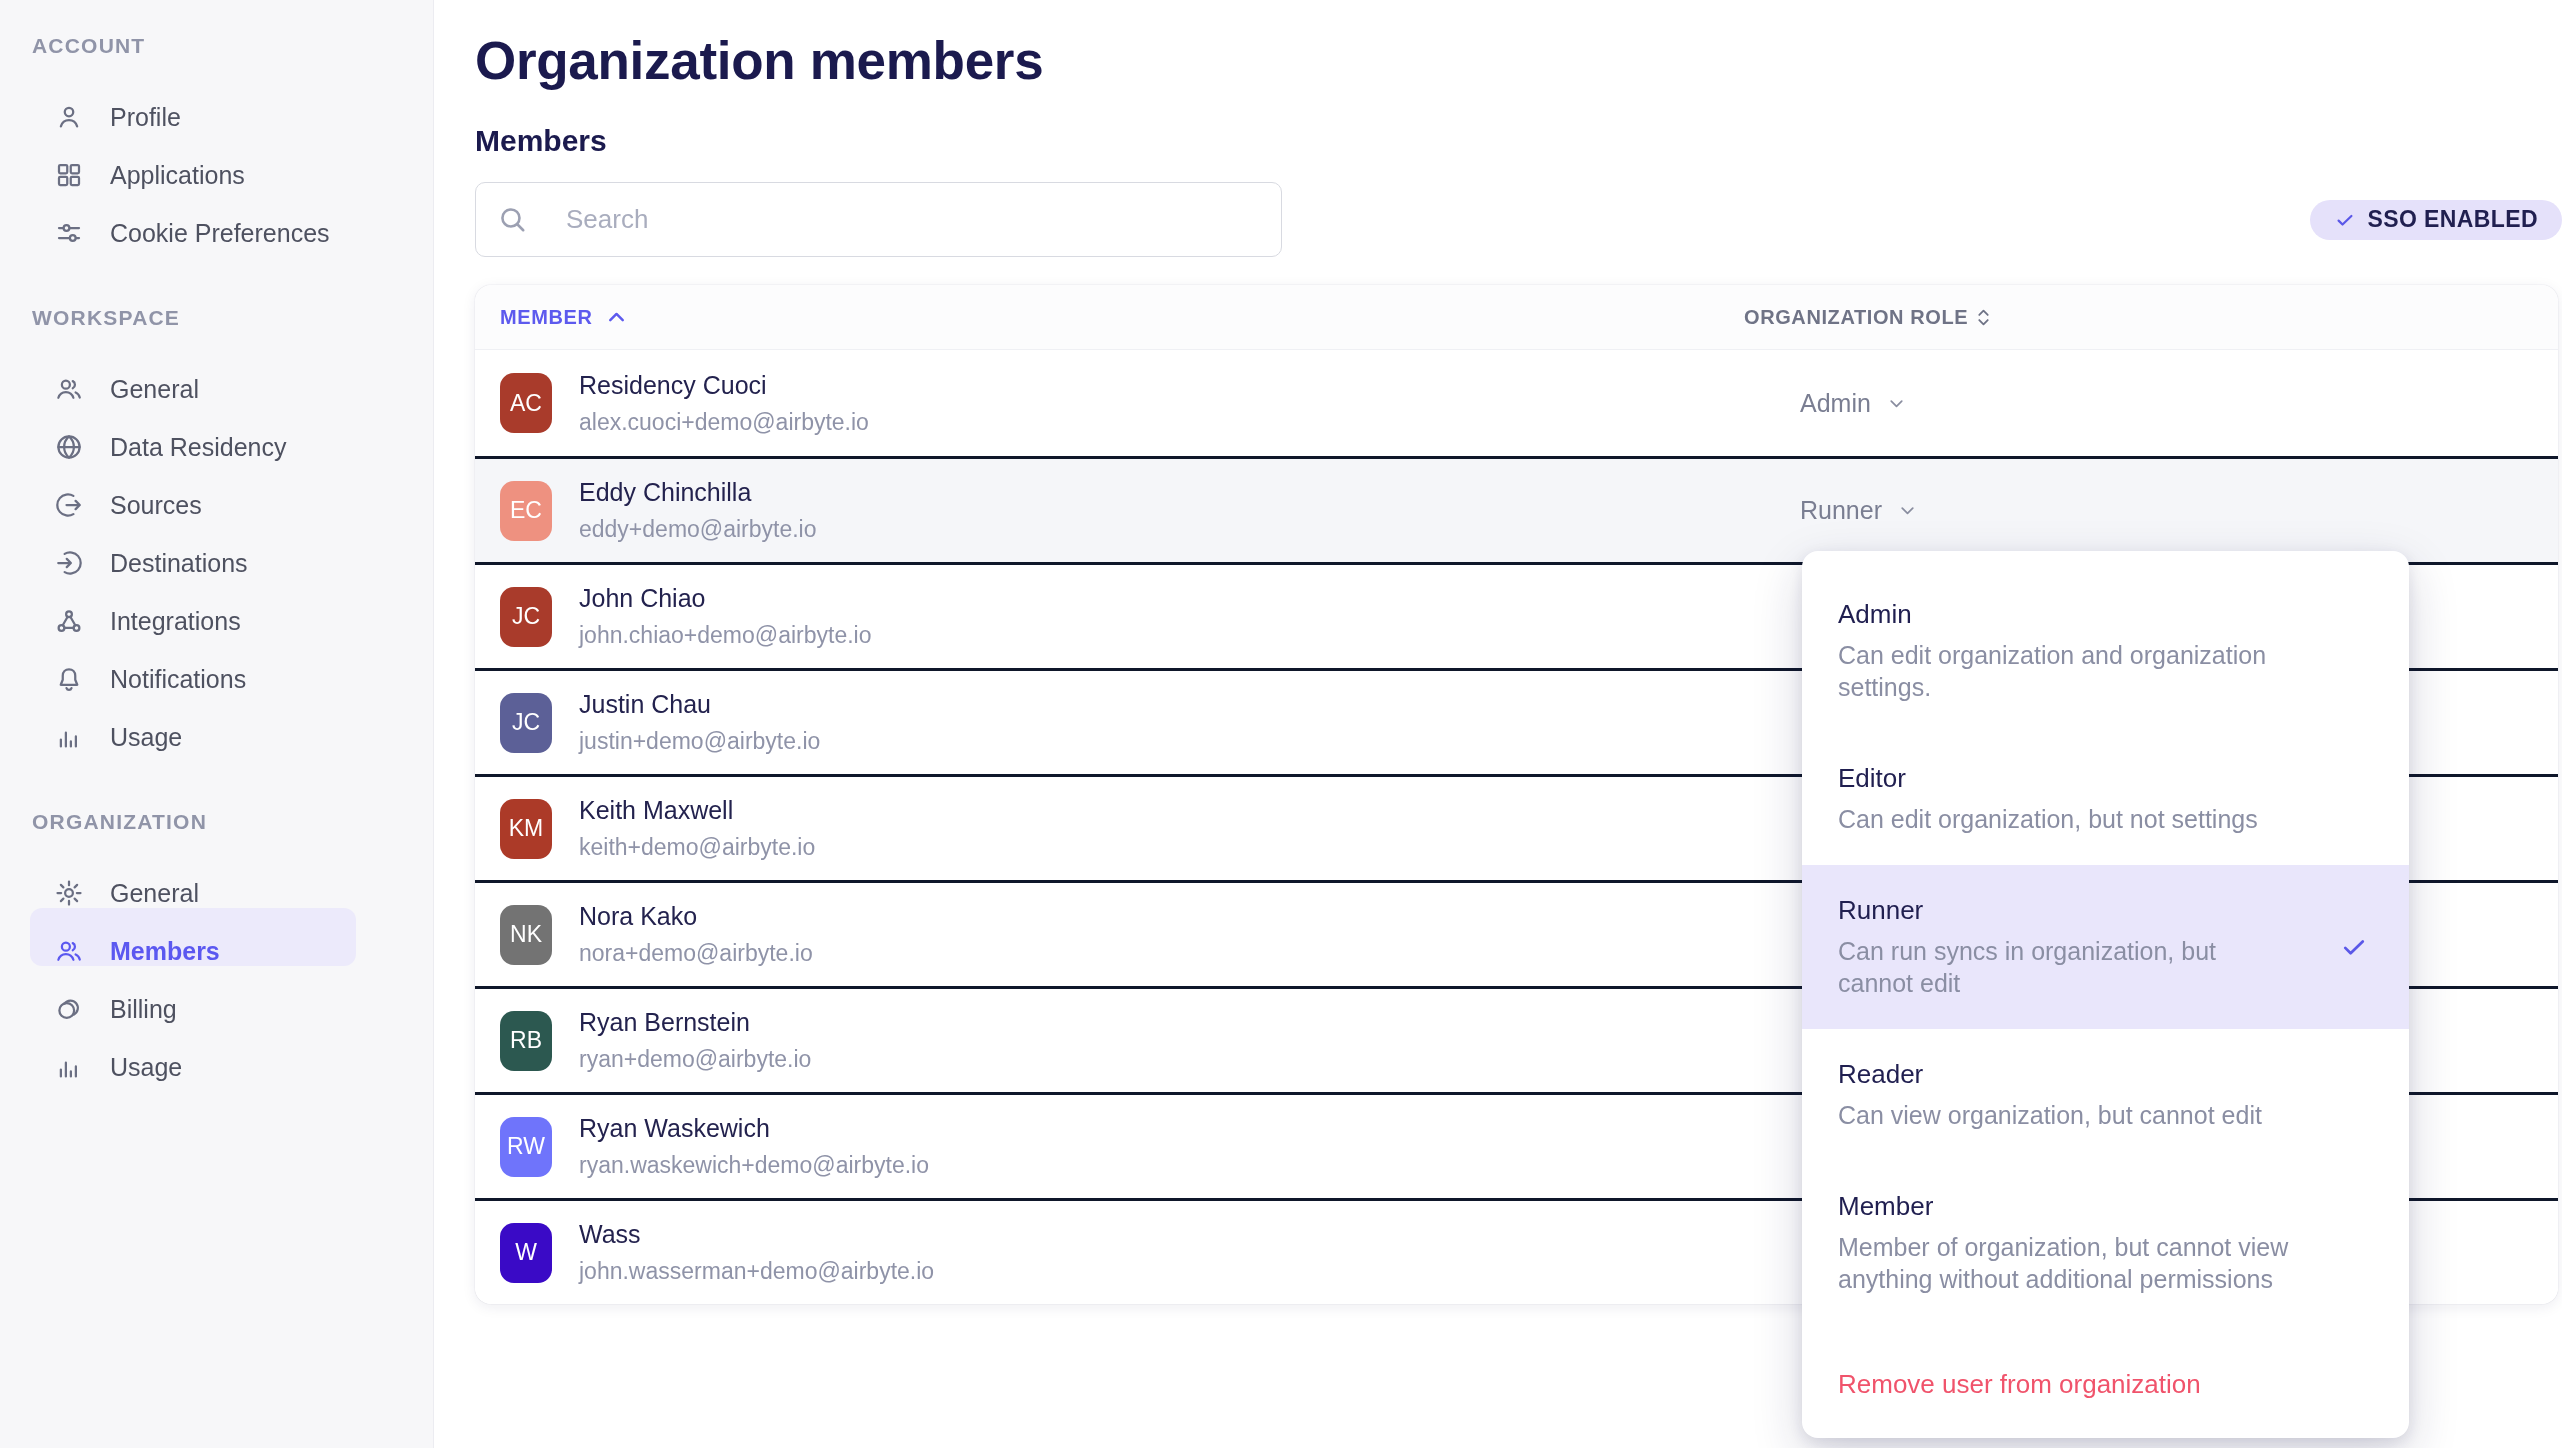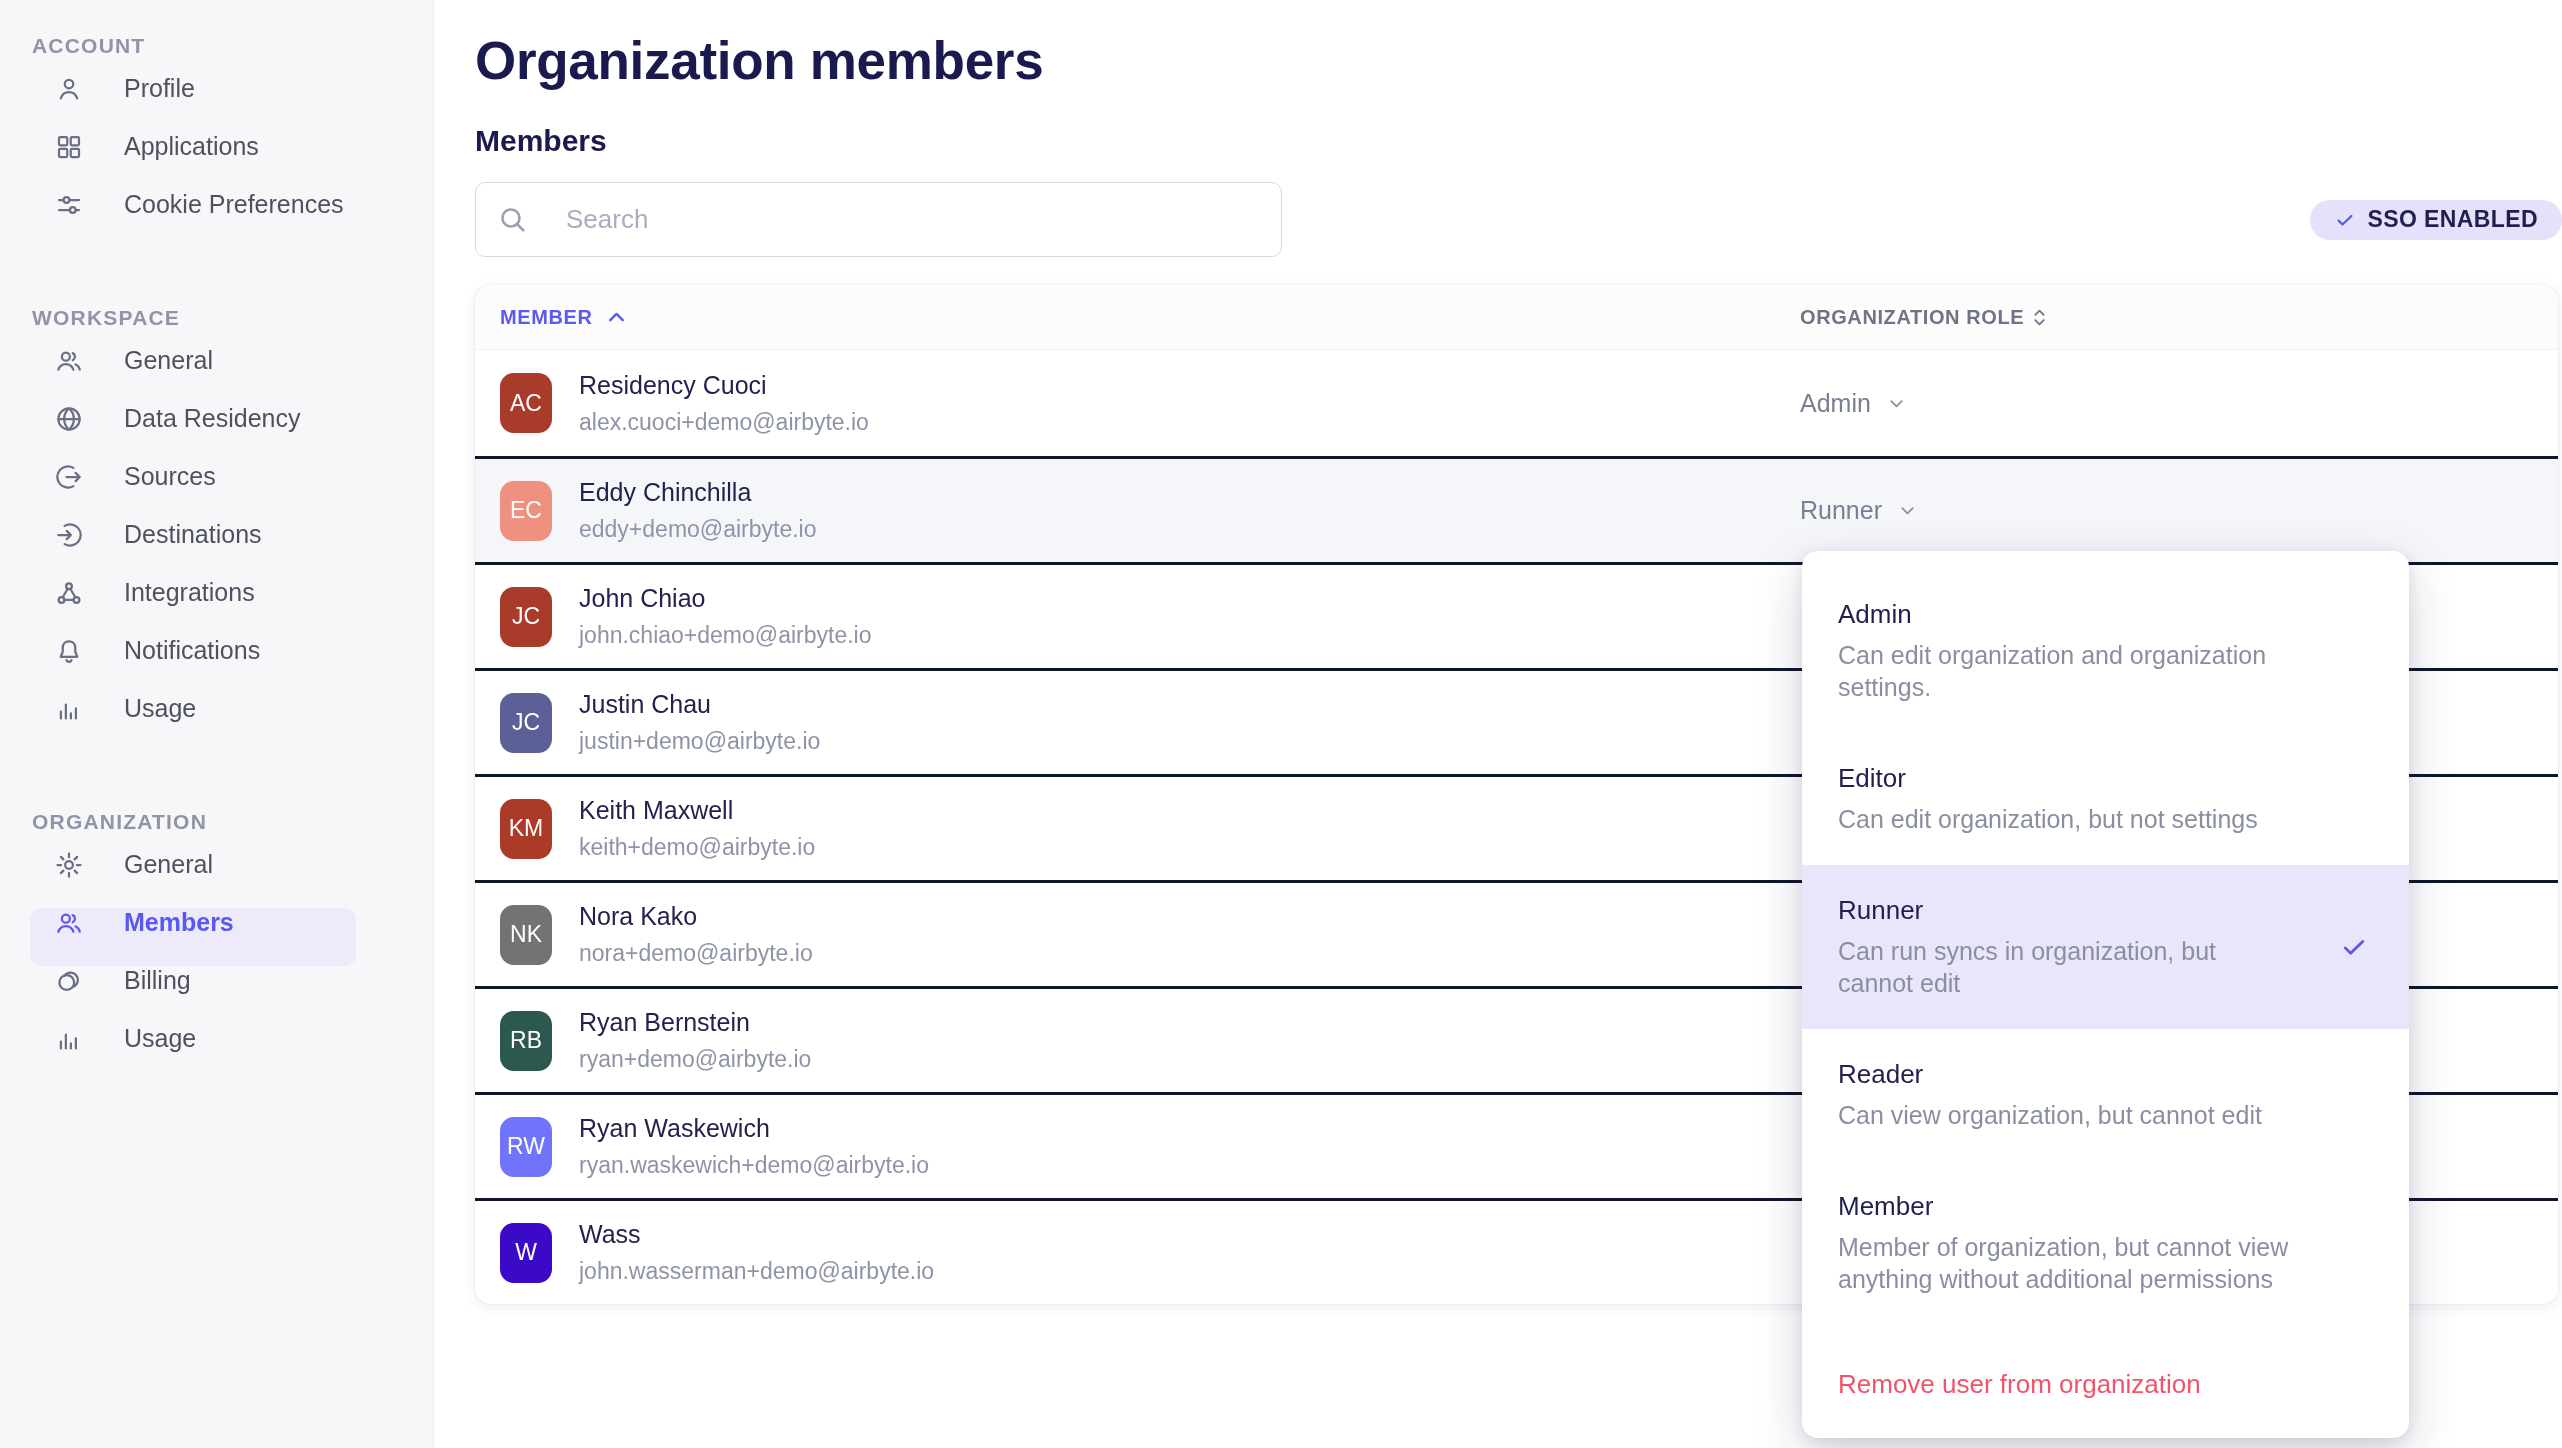--- a/index.html
+++ b/index.html
@@ -12,21 +12,21 @@
   .sidebar {
     position:absolute; left:0; top:0; width:434px; height:1448px;
     background:#F7F7F9; border-right:1px solid #ECECF1; padding:34px 24px 0 30px;
   }
   .side-section { margin-top:58px; }
   .side-section:first-child { margin-top:0; }
   .side-section-title {
     font-size:21px; font-weight:700; letter-spacing:1.2px; color:#9094A8; margin:0 0 16px 2px;
   }
   .side-item {
-    display:flex; align-items:flex-start; gap:40px; height:58px; padding-left:24px;
+    display:flex; align-items:flex-end; gap:26px; height:58px; padding-left:24px;
     font-size:25px; color:#4E5160; border-radius:12px; cursor:pointer; width:326px;
   }
   .side-item .ic { width:30px; height:30px; flex:0 0 30px; color:#6B6F83; display:flex; }
   .side-item .ic svg { width:30px; height:30px; }
   .side-item.active { background:#ECEAFB; color:#5B58F0; font-weight:700; }
   .side-item.active .ic { color:#5B58F0; }
   
   .main { position:absolute; left:435px; top:0; right:0; bottom:0; background:#fff; }
   .page-title { position:absolute; left:40px; top:30px; font-size:53px; font-weight:700; color:#1B1A4E; letter-spacing:-0.3px; }
   .section-title { position:absolute; left:40px; top:124px; font-size:30px; font-weight:700; color:#1B1A4E; }
@@ -46,21 +46,21 @@
   
   .table {
     position:absolute; left:40px; top:285px; width:2083px; background:#fff; border-radius:16px;
     box-shadow:0 0 1px rgba(26,25,77,0.28), 0 3px 14px rgba(26,25,77,0.08); overflow:hidden;
   }
   .thead {
     position:relative; height:65px; display:flex; align-items:center; background:#FCFCFD;
     border-bottom:1px solid #EFF0F4; font-size:20px; font-weight:700; letter-spacing:0.6px;
   }
   .th-member { display:flex; align-items:center; gap:12px; margin-left:25px; color:#5D5AEE; cursor:pointer; }
-  .th-role { position:absolute; left:1325px; display:flex; align-items:center; gap:4px; color:#6F7386; cursor:pointer; }
+  .th-role { position:absolute; left:1269px; display:flex; align-items:center; gap:4px; color:#6F7386; cursor:pointer; }
   .thead .ic { width:23px; height:23px; display:flex; }
   .trow { position:relative; height:106px; display:flex; align-items:center; border-top:3px solid #0f172a; background:#fff; }
   .trow:first-child { border-top:none; }
   .trow.hl { background:#F5F6F9; }
   .avatar {
     margin-left:25px; width:52px; height:60px; border-radius:14px; color:#fff;
     display:flex; align-items:center; justify-content:center; font-size:23px;
   }
   .tinfo { margin-left:27px; }
   .tname { font-size:25px; font-weight:500; color:#23224E; margin-bottom:9px; }

